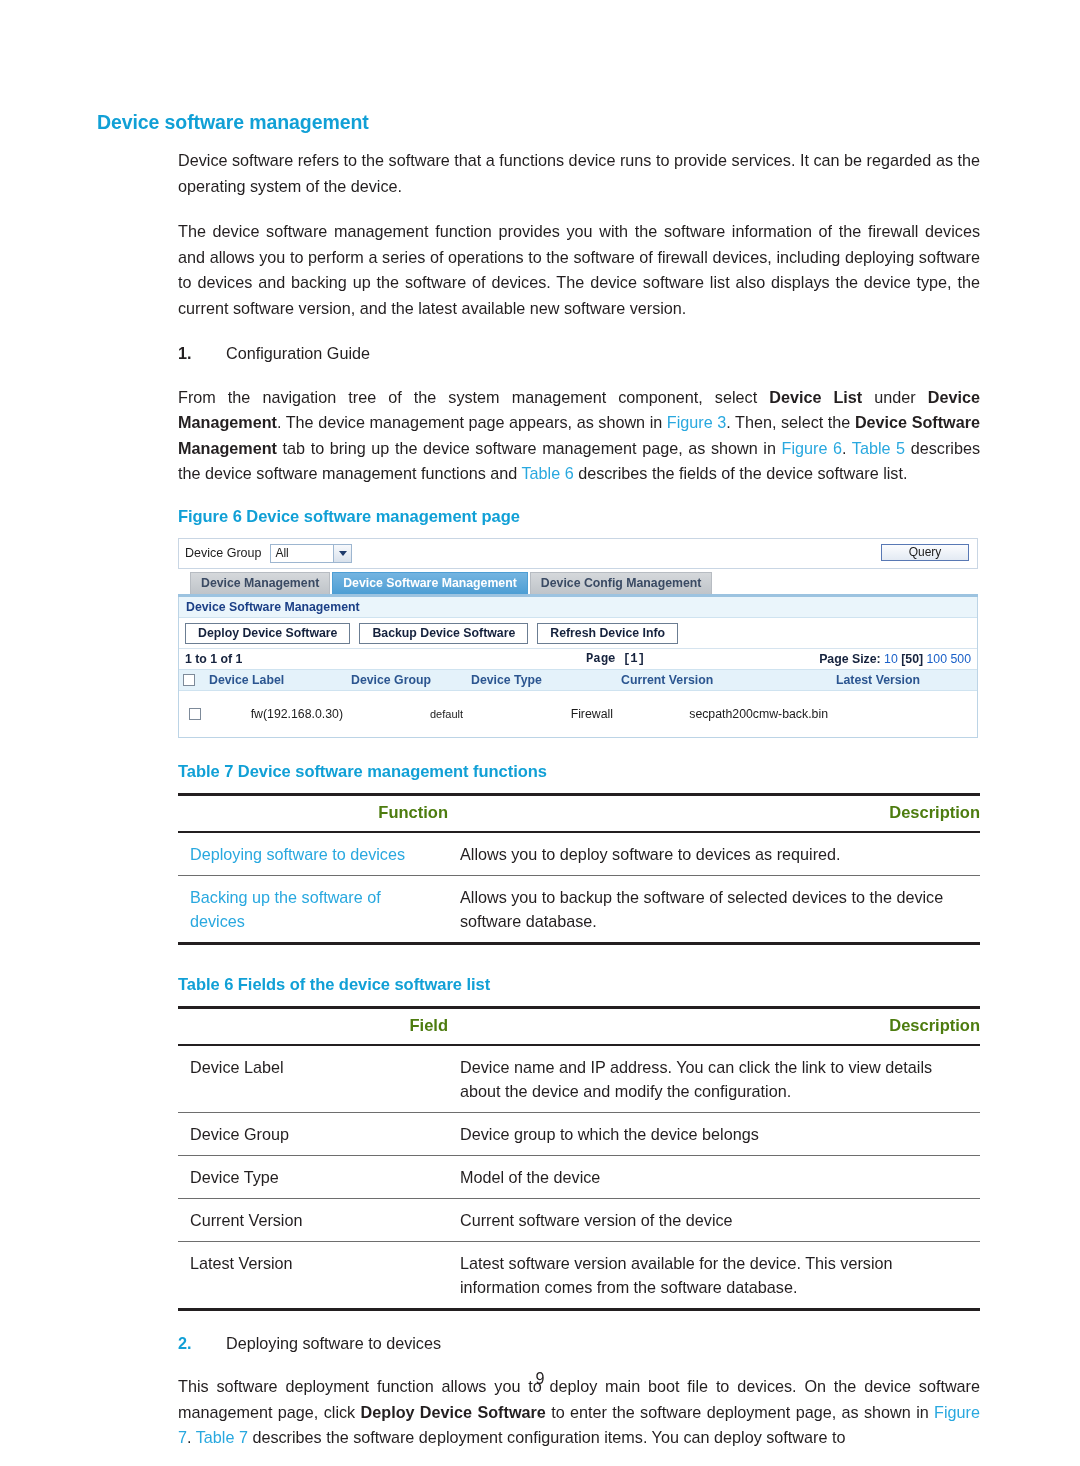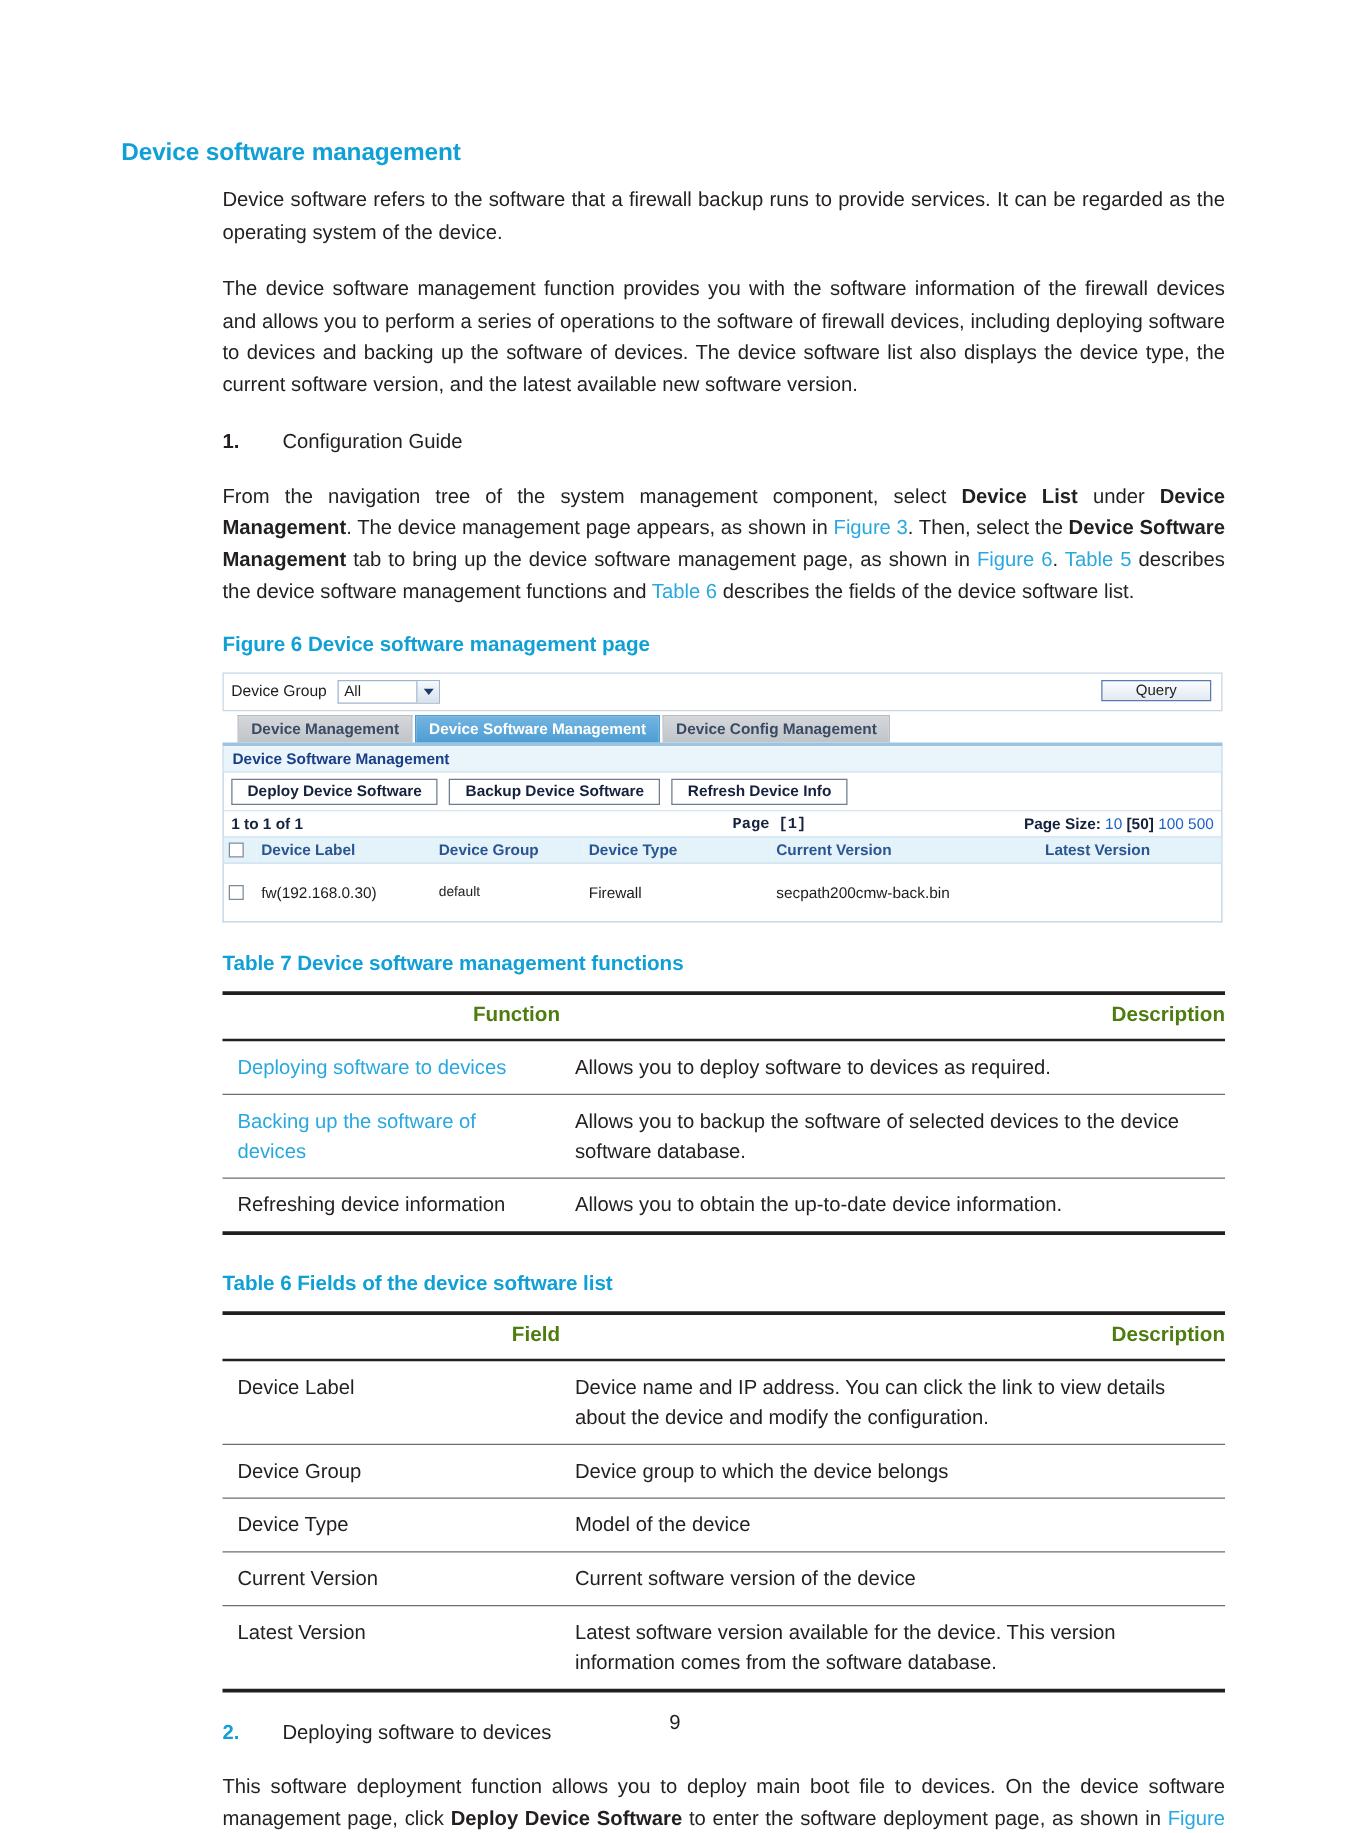--- a/index.html
+++ b/index.html
@@ -228,20 +228,21 @@
     height: 21px;
     padding: 0 4px;
     border-top: 1px solid #cfe3f0;
     border-bottom: 1px solid #cfe3f0;
   }
   table.devtbl td {
     height: 23px;
     padding: 16px 4px;
     color: #1c1c1c;
     vertical-align: middle;
+    text-align: right;
   }
   .ckbox {
     display: inline-block;
     width: 12px; height: 12px;
     border: 1px solid #7d8a99;
     background: #ffffff;
     vertical-align: middle;
   }
   td.celllink a, .celllink {
     color: #2436c8;
@@ -296,21 +297,21 @@
 </style>
 </head>
 <body>
 
 <div class="page">
 
   <div class="h1">Device software management</div>
 
   <div class="body-col">
 
-    <p class="para">Device software refers to the software that a firewall backup runs to provide services. It can be regarded as the operating system of the device.</p>
+    <p class="para">Device software refers to the software that a functions device runs to provide services. It can be regarded as the operating system of the device.</p>
     <p class="para">The device software management function provides you with the software information of the firewall devices and allows you to perform a series of operations to the software of firewall devices, including deploying software to devices and backing up the software of devices. The device software list also displays the device type, the current software version, and the latest available new software version.</p>
 
     <div class="ol-item">
       <span class="ol-num">1.</span>
       <span class="ol-text">Configuration Guide</span>
     </div>
 
     <p class="para"><span>From the navigation tree of the system management component, select </span><b class="strong">Device List</b><span> under </span><b class="strong">Device Management</b><span>. The device management page appears, as shown in </span><span class="xref">Figure 3</span><span>. Then, select the </span><b class="strong">Device Software Management</b><span> tab to bring up the device software management page, as shown in </span><span class="xref">Figure 6</span><span>. </span><span class="xref">Table 5</span><span> describes the device software management functions and </span><span class="xref">Table 6</span><span> describes the fields of the device software list.</span></p>
 
     <div class="fig-title">Figure 6 Device software management page</div>
@@ -385,24 +386,20 @@
       </thead>
       <tbody>
         <tr>
           <td class="link-cell">Deploying software to devices</td>
           <td>Allows you to deploy software to devices as required.</td>
         </tr>
         <tr>
           <td class="link-cell">Backing up the software of devices</td>
           <td>Allows you to backup the software of selected devices to the device software database.</td>
         </tr>
-        <tr>
-          <td>Refreshing device information</td>
-          <td>Allows you to obtain the up-to-date device information.</td>
-        </tr>
       </tbody>
     </table>
 
     <div class="tbl-title" style="margin-top:30px;">Table 6 Fields of the device software list</div>
 
     <table class="doctbl">
       <thead>
         <tr>
           <th class="c-field">Field</th>
           <th>Description</th>

